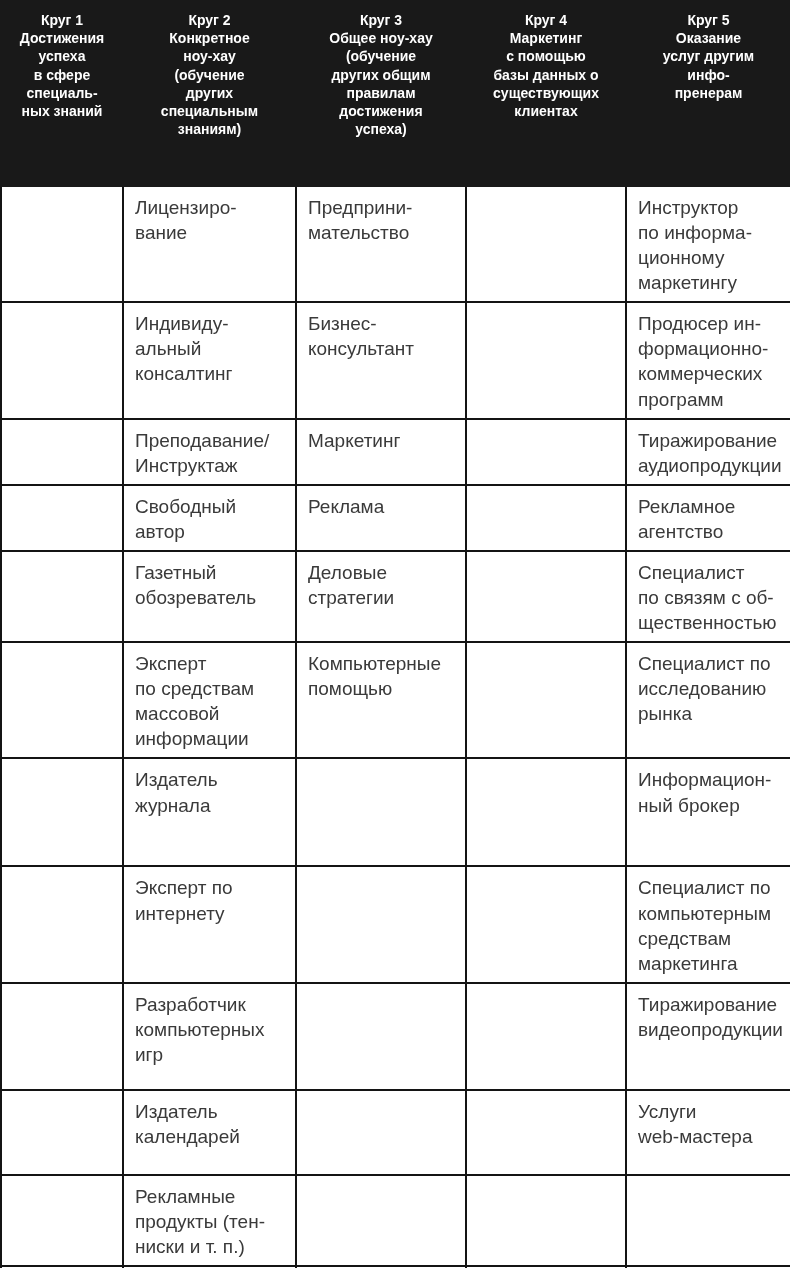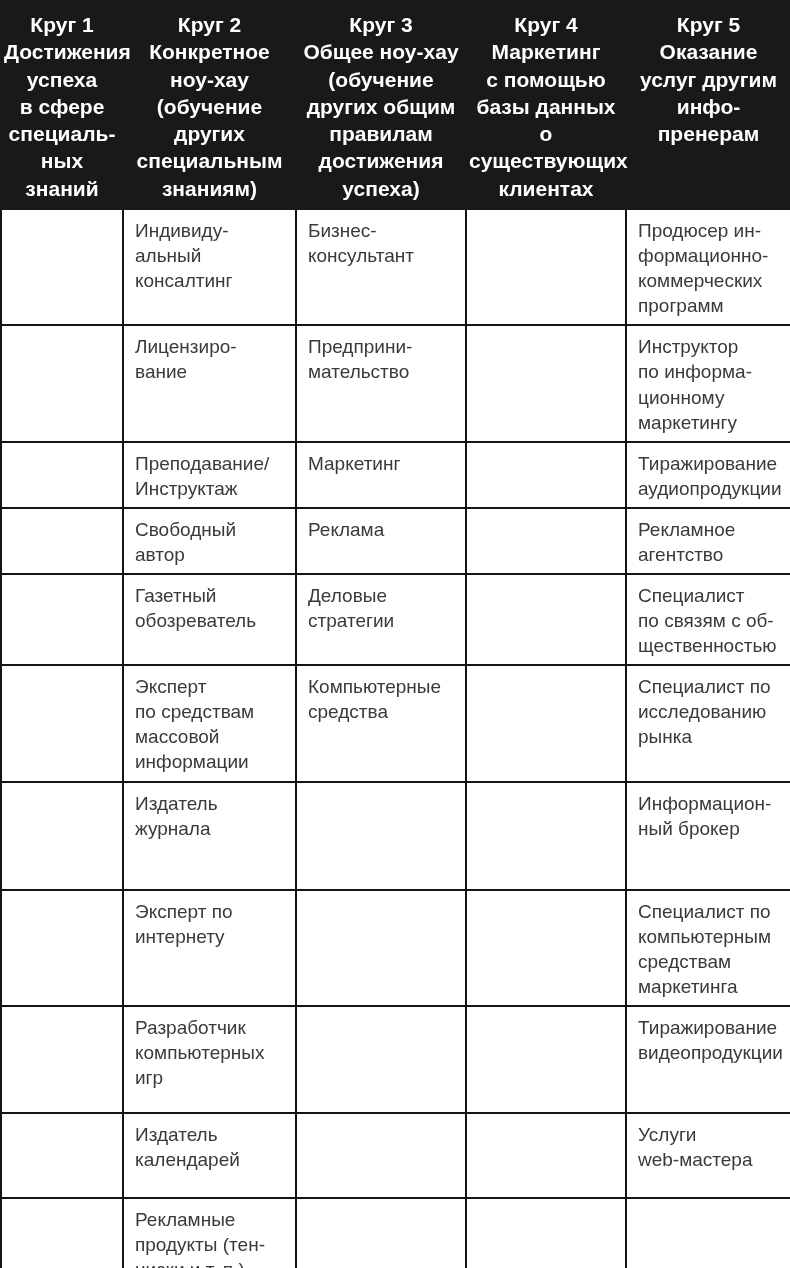--- a/index.html
+++ b/index.html
@@ -24,21 +24,21 @@
   table.matrix col.c2 { width: 173px; }
   table.matrix col.c3 { width: 170px; }
   table.matrix col.c4 { width: 160px; }
   table.matrix col.c5 { width: 165px; }
 
   thead tr { height: 185px; }
   thead th {
     background: var(--header-bg);
     color: var(--header-text);
     border: 2px solid var(--header-bg);
-    font-size: 21px;
+    font-size: 14px;
     font-weight: bold;
     line-height: 1.3;
     text-align: center;
     vertical-align: top;
     padding: 9px 2px 6px 2px;
     white-space: pre-line;
   }
 
   tbody td {
     border: 2px solid var(--border);
@@ -109,45 +109,45 @@
       <th>Круг 5
 Оказание
 услуг другим
 инфо-
 пренерам</th>
     </tr>
   </thead>
   <tbody>
     <tr>
       <td></td>
+      <td>Лицензиро-
+вание</td>
+      <td>Предприни-
+мательство</td>
+      <td></td>
+      <td>Инструктор
+по информа-
+ционному
+маркетингу</td>
+    </tr>
+    <tr>
+      <td></td>
       <td>Индивиду-
 альный
 консалтинг</td>
       <td>Бизнес-
 консультант</td>
       <td></td>
       <td>Продюсер ин-
 формационно-
 коммерческих
 программ</td>
     </tr>
     <tr>
       <td></td>
-      <td>Лицензиро-
-вание</td>
-      <td>Предприни-
-мательство</td>
-      <td></td>
-      <td>Инструктор
-по информа-
-ционному
-маркетингу</td>
-    </tr>
-    <tr>
-      <td></td>
       <td>Преподавание/
 Инструктаж</td>
       <td>Маркетинг</td>
       <td></td>
       <td>Тиражирование
 аудиопродукции</td>
     </tr>
     <tr>
       <td></td>
       <td>Свободный
@@ -168,21 +168,21 @@
 по связям с об-
 щественностью</td>
     </tr>
     <tr>
       <td></td>
       <td>Эксперт
 по средствам
 массовой
 информации</td>
       <td>Компьютерные
-средства</td>
+помощью</td>
       <td></td>
       <td>Специалист по
 исследованию
 рынка</td>
     </tr>
     <tr>
       <td></td>
       <td>Издатель
 журнала</td>
       <td></td>

